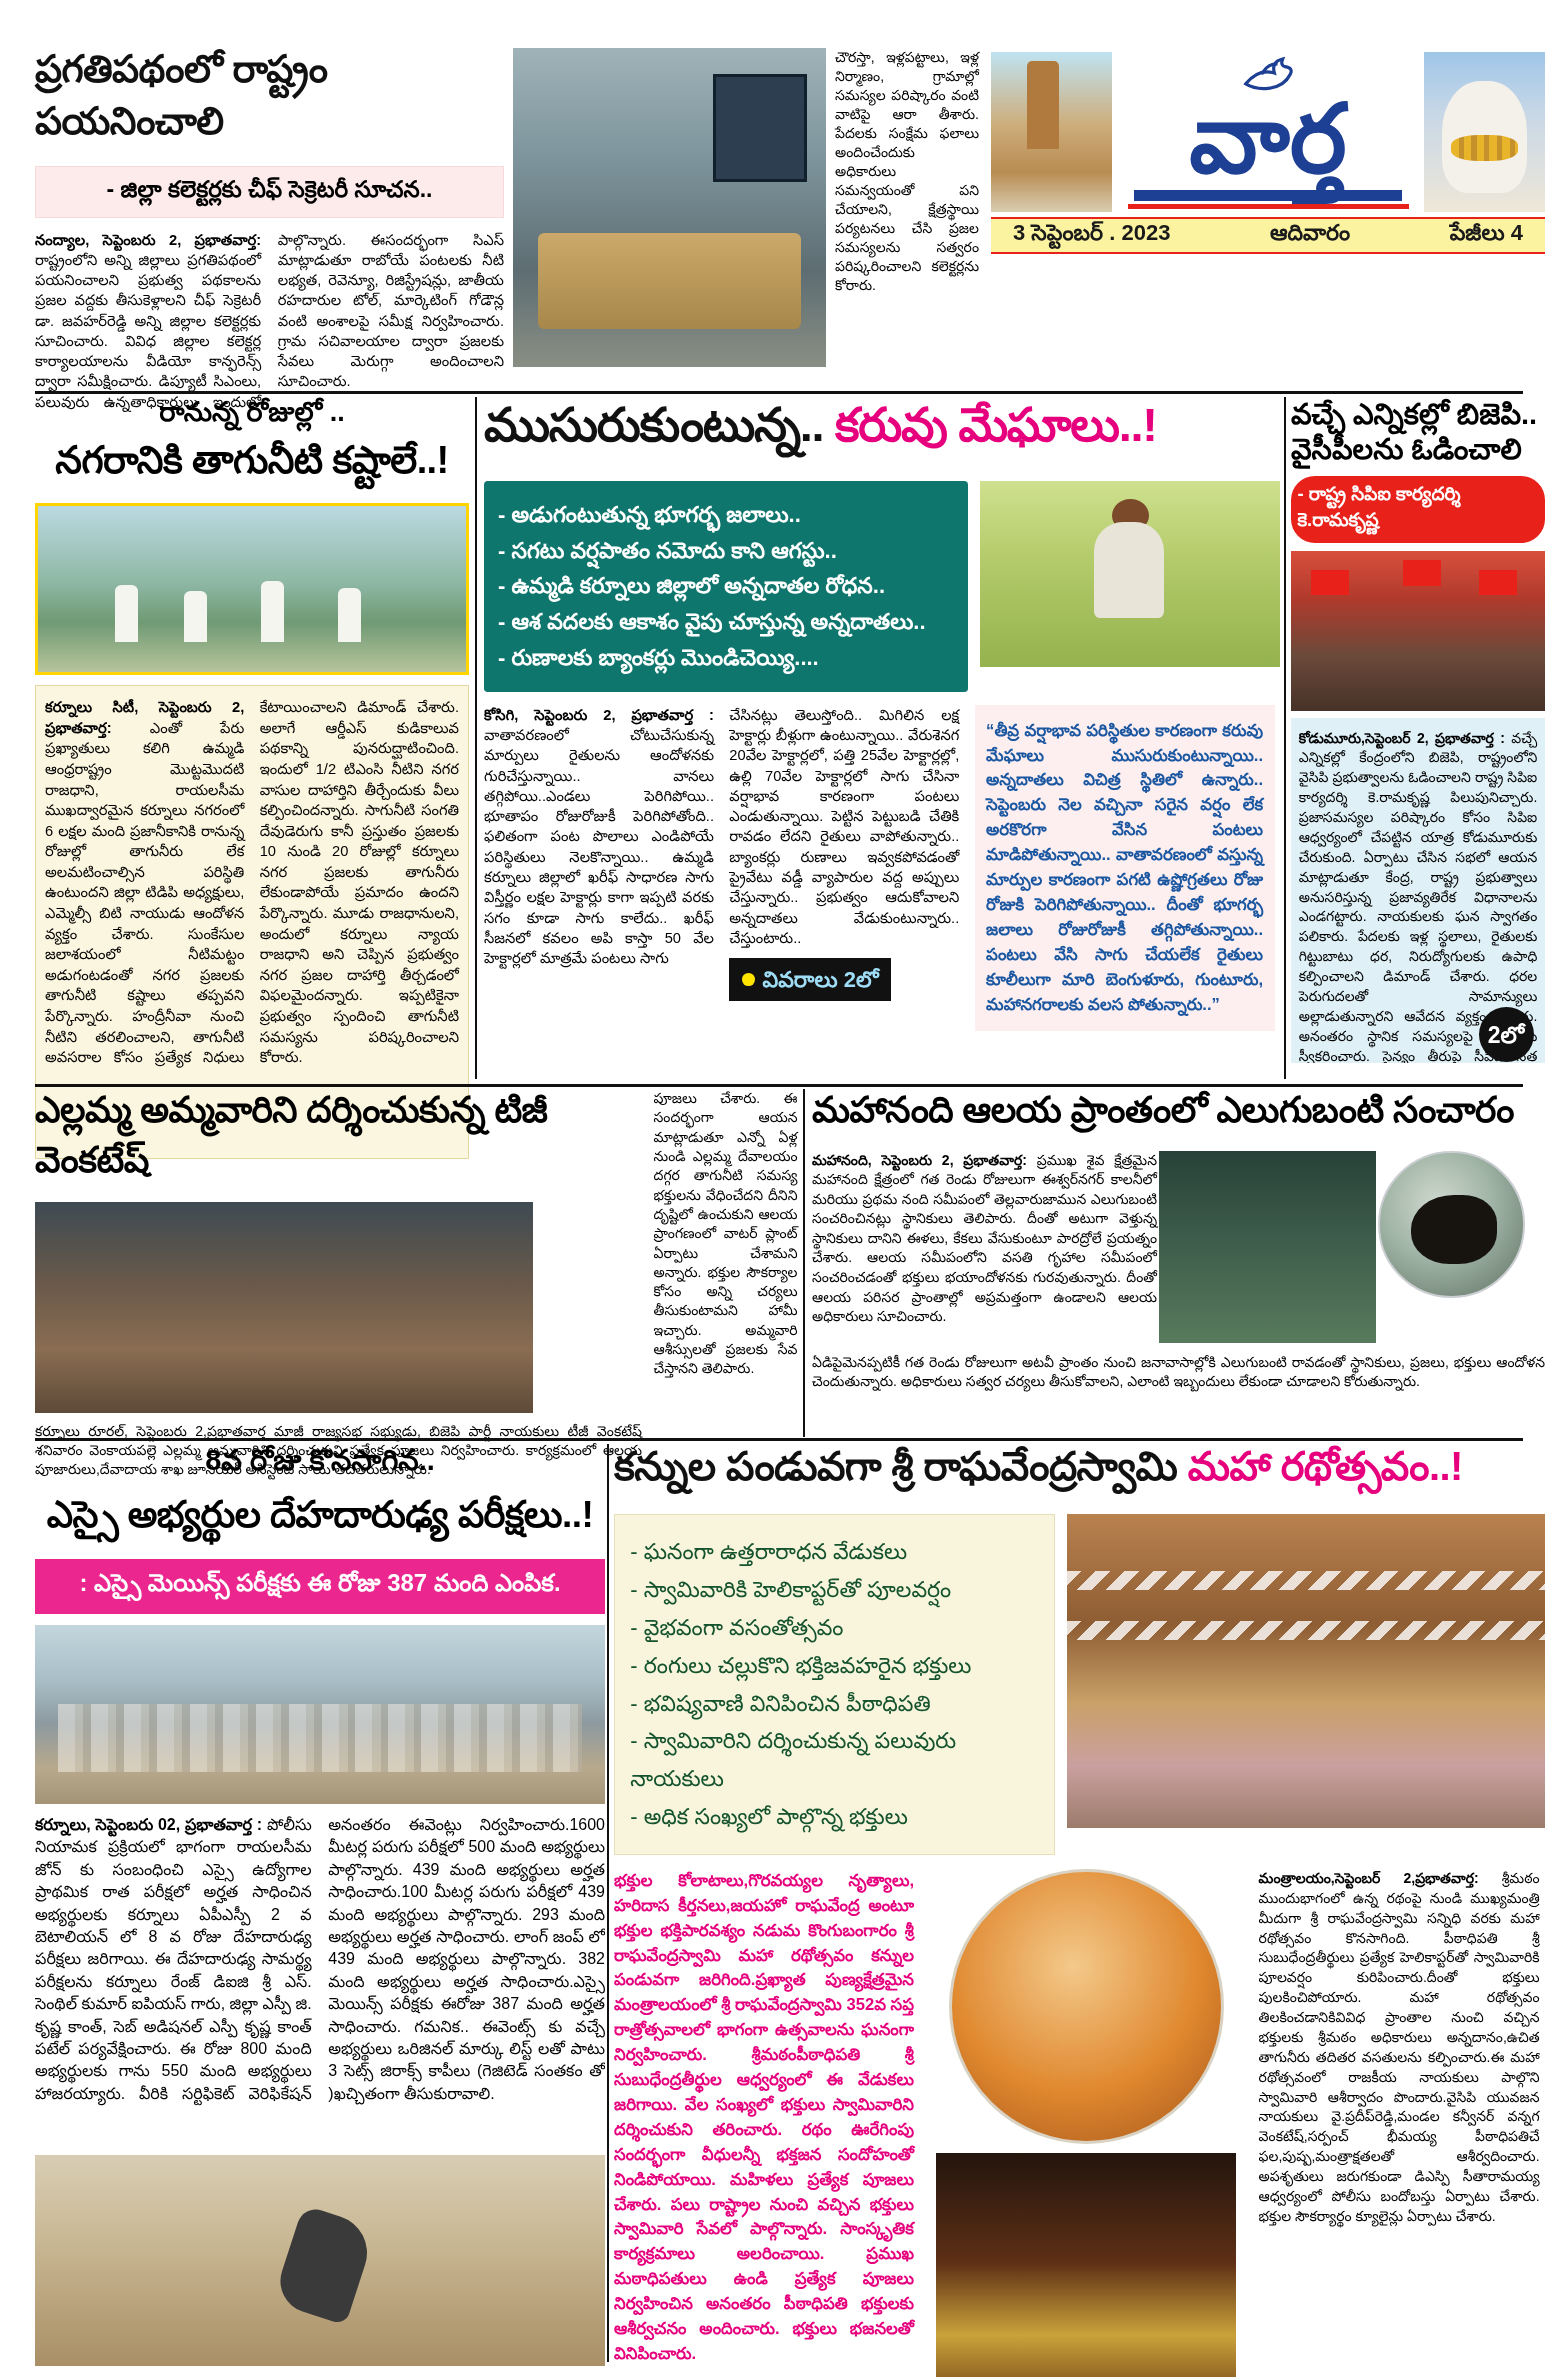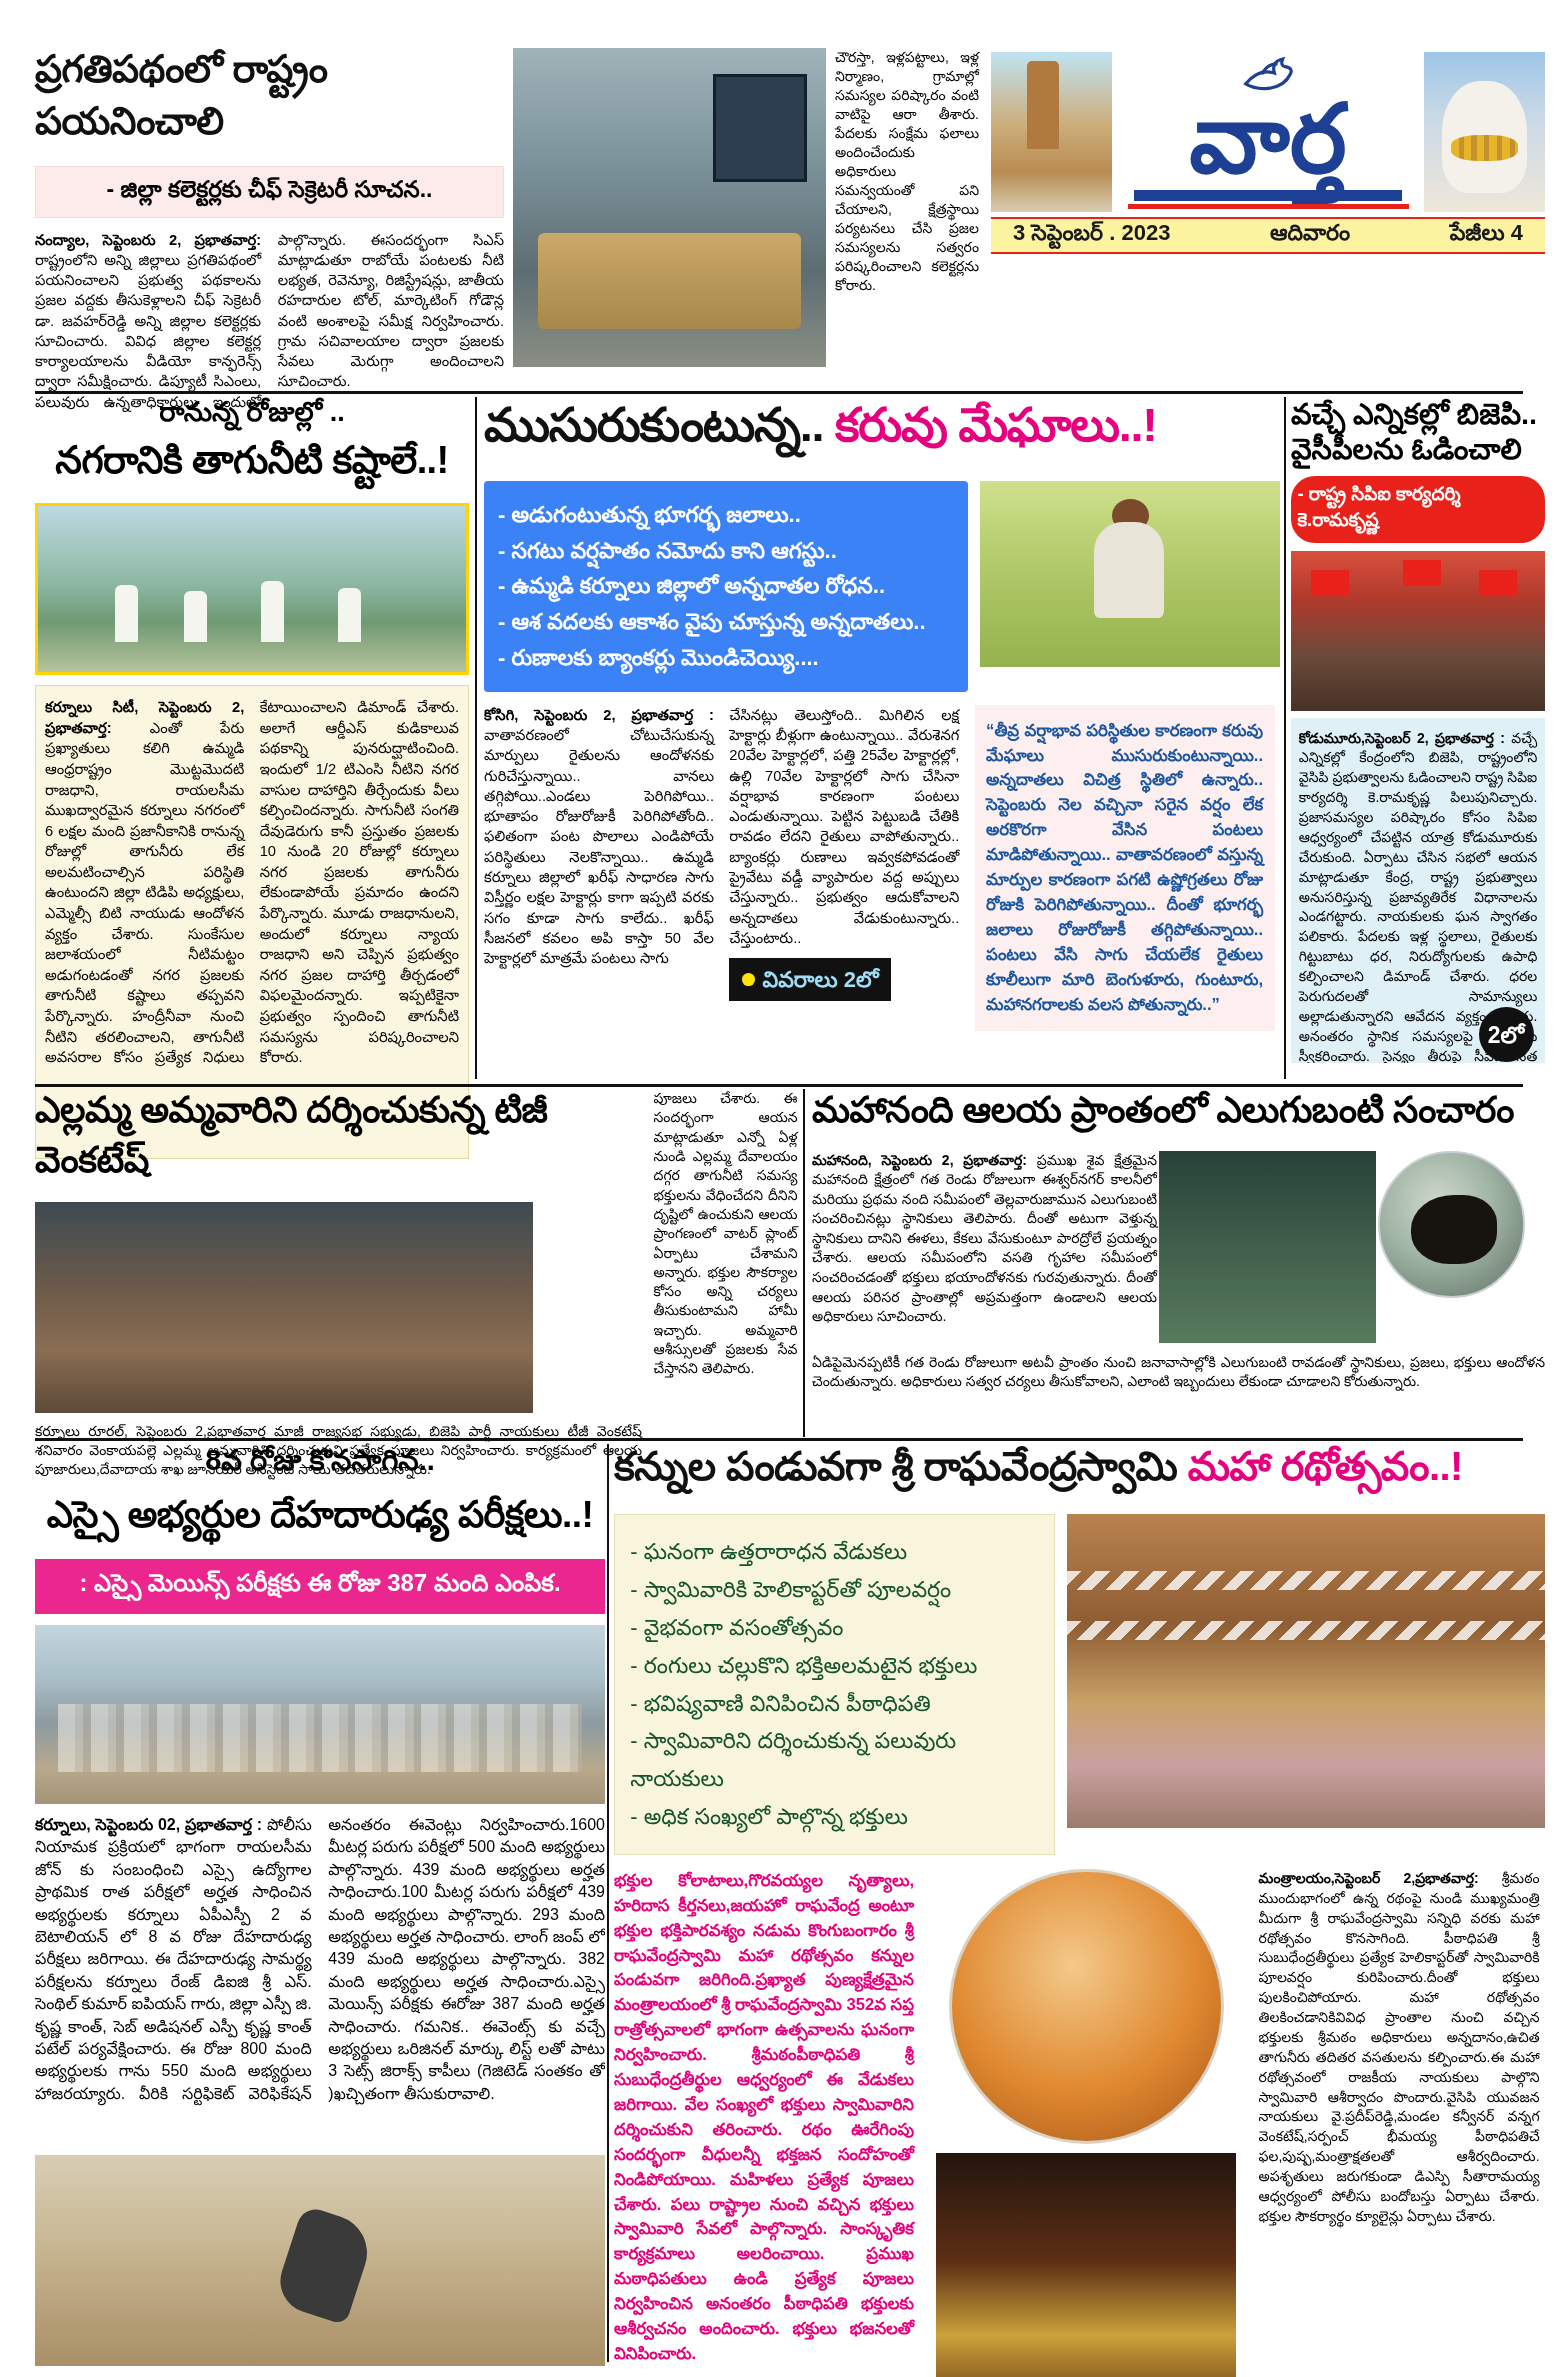--- a/index.html
+++ b/index.html
@@ -49,21 +49,21 @@
   .w-photo { margin-top:11.5px; width:100%; height:172px; border:3.8px solid #ffd400; background:linear-gradient(180deg,#bcd9e2 0%,#8fb9a6 45%,#6f9a74 70%,#b7c49b 100%); }
   .w-photo .man { position:absolute; width:23px; height:57px; background:#f5f5f0; bottom:18%; border-radius:6.4px 6.4px 0 0; }
   .w-body { margin-top:10.2px; background:#fbf6df; border:0.6px solid #e3d89f; padding:11.5px 9px; font-size:14.7px; line-height:1.4; column-count:2; column-gap:15.3px; height:474px; overflow:hidden; }
 
   
   .drought { position:absolute; left:484px; top:397px; width:797px; height:682px; }
   .d-headrow { font-size:47px; font-weight:bold; letter-spacing:-1.3px; }
   .d-black { color:#111; }
   .d-pink { color:#e6007e; }
   .d-toprow { display:flex; gap:11.5px; margin-top:16.6px; }
-  .d-bullets { width:484px; background:#3b82f6; border-radius:3.8px; padding:16.6px 14px; }
+  .d-bullets { width:484px; background:#0f766e; border-radius:3.8px; padding:16.6px 14px; }
   .d-bullets div { color:#fff; font-size:22px; font-weight:bold; line-height:1.62; }
   .d-photo { width:300px; height:186px; background:linear-gradient(180deg,#cfe08e 0%,#b5cc6c 40%,#94b24e 100%); }
   .d-photo .farmer { position:absolute; left:38%; top:22%; width:70px; height:96px; background:#e8e4d8; border-radius:29px 29px 6.4px 6.4px; }
   .d-photo .head { position:absolute; left:44%; top:10%; width:37px; height:33px; background:#7a4a2b; border-radius:50%; }
   .d-bodyrow { display:flex; gap:15.3px; margin-top:12.8px; }
   .d-col { width:230px; font-size:14.7px; line-height:1.38; }
   .d-quote { width:300px; background:#fdeef0; padding:14px 11.5px; font-size:16.6px; line-height:1.5; color:#1a57a0; font-weight:bold; }
   .more-black { display:inline-flex; align-items:center; gap:7.7px; background:#111; color:#9fdcf5; font-size:22px; font-weight:bold; padding:6.4px 12.8px; margin-top:10.2px; }
   .more-black .dot { width:12.8px; height:12.8px; border-radius:50%; background:#ffe400; }
 
@@ -284,21 +284,21 @@
 
   <div class="rath">
     <div class="r-headline">
       <span class="d-black">కన్నుల పండువగా శ్రీ రాఘవేంద్రస్వామి</span><span class="d-pink"> మహా రథోత్సవం..!</span>
     </div>
     <div class="r-toprow">
       <div class="r-bullets">
         <div>- ఘనంగా ఉత్తరారాధన వేడుకలు</div>
         <div>- స్వామివారికి హెలికాప్టర్‌తో పూలవర్షం</div>
         <div>- వైభవంగా వసంతోత్సవం</div>
-        <div>- రంగులు చల్లుకొని భక్తిఅలమటైన భక్తులు</div>
+        <div>- రంగులు చల్లుకొని భక్తిజవహరైన భక్తులు</div>
         <div>- భవిష్యవాణి వినిపించిన పీఠాధిపతి</div>
         <div>- స్వామివారిని దర్శించుకున్న పలువురు నాయకులు</div>
         <div>- అధిక సంఖ్యలో పాల్గొన్న భక్తులు</div>
       </div>
       <div class="r-photo photo">
         <div class="zig"></div>
         <div class="zig" style="top:34%;"></div>
       </div>
     </div>
     <div class="r-botrow">

